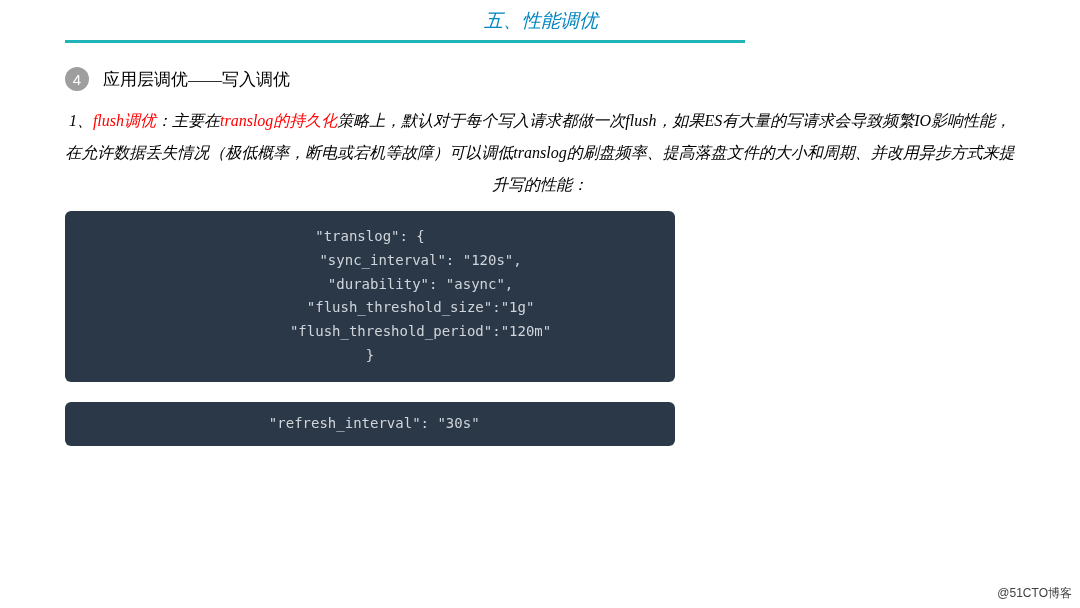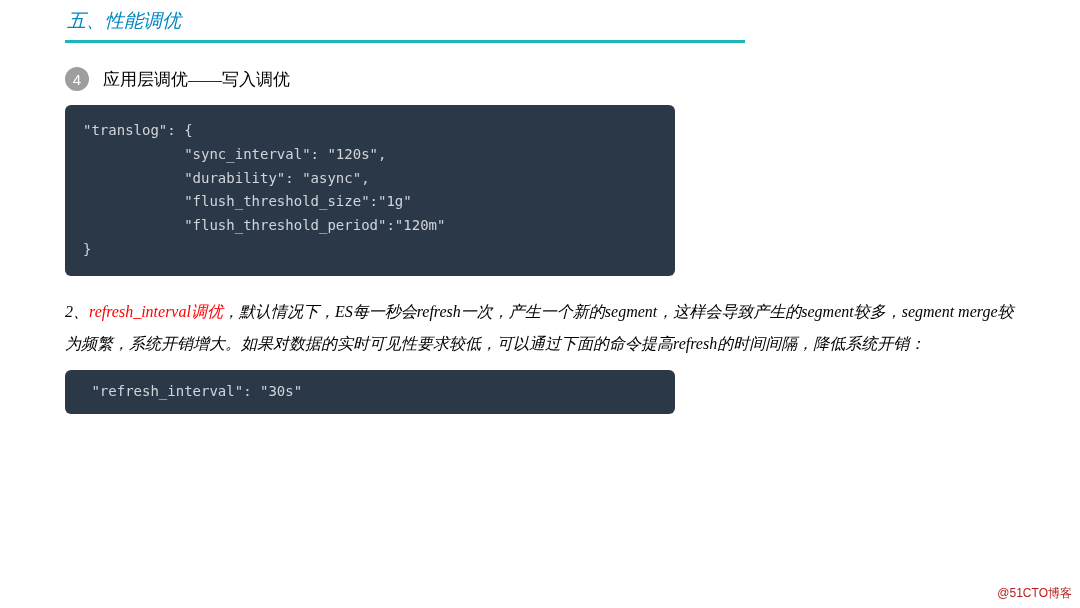--- a/index.html
+++ b/index.html
@@ -7,20 +7,21 @@
     padding: 0;
     font-family: "SimSun", "宋体", serif;
     background: #fff;
     width: 1080px;
     height: 608px;
     position: relative;
     overflow: hidden;
   }
   .container {
     padding: 8px 65px 0 65px;
+    text-align: center;
   }
   .header {
     margin-bottom: 18px;
   }
   .header-title {
     color: #0086c1;
     font-size: 19px;
     font-style: italic;
     font-family: "KaiTi", "楷体", serif;
     margin-bottom: 6px;
@@ -79,51 +80,51 @@
   }
   .code-block-small {
     width: 610px;
     padding: 10px 18px;
     margin-bottom: 18px;
   }
   .watermark {
     position: absolute;
     right: 8px;
     bottom: 6px;
-    color: #b91c1c;
+    color: #404040;
     font-size: 12px;
     font-family: Arial, sans-serif;
     font-style: normal;
   }
 </style>
 </head>
 <body>
 
 <div class="container">
 
   <div class="header">
     <div class="header-title">五、性能调优</div>
     <div class="header-line"></div>
   </div>
 
   <div class="section-row">
     <div class="num-circle">4</div>
     <div class="section-title">应用层调优——写入调优</div>
   </div>
 
+  <div class="para">
+    <span>1、</span><span class="red">flush调优</span><span>：主要在</span><span class="red">translog的持久化</span><span>策略上，默认对于每个写入请求都做一次flush，如果ES有大量的写请求会导致频繁IO影响性能，在允许数据丢失情况（极低概率，断电或宕机等故障）可以调低translog的刷盘频率、提高落盘文件的大小和周期、并改用异步方式来提升写的性能：</span>
+  </div>
 
   <div class="code-block">"translog": {
             "sync_interval": "120s",
             "durability": "async",
             "flush_threshold_size":"1g"
             "flush_threshold_period":"120m"
 }</div>
 
-  <div class="para">
-    <span>2、</span><span class="red">refresh_interval调优</span><span>，默认情况下，ES每一秒会refresh一次，产生一个新的segment，这样会导致产生的segment较多，segment merge较为频繁，系统开销增大。如果对数据的实时可见性要求较低，可以通过下面的命令提高refresh的时间间隔，降低系统开销：</span>
-  </div>
 
   <div class="code-block code-block-small"> "refresh_interval": "30s"</div>
 
 
 </div>
 
 <div class="watermark">@51CTO博客</div>
 
 </body></html>

